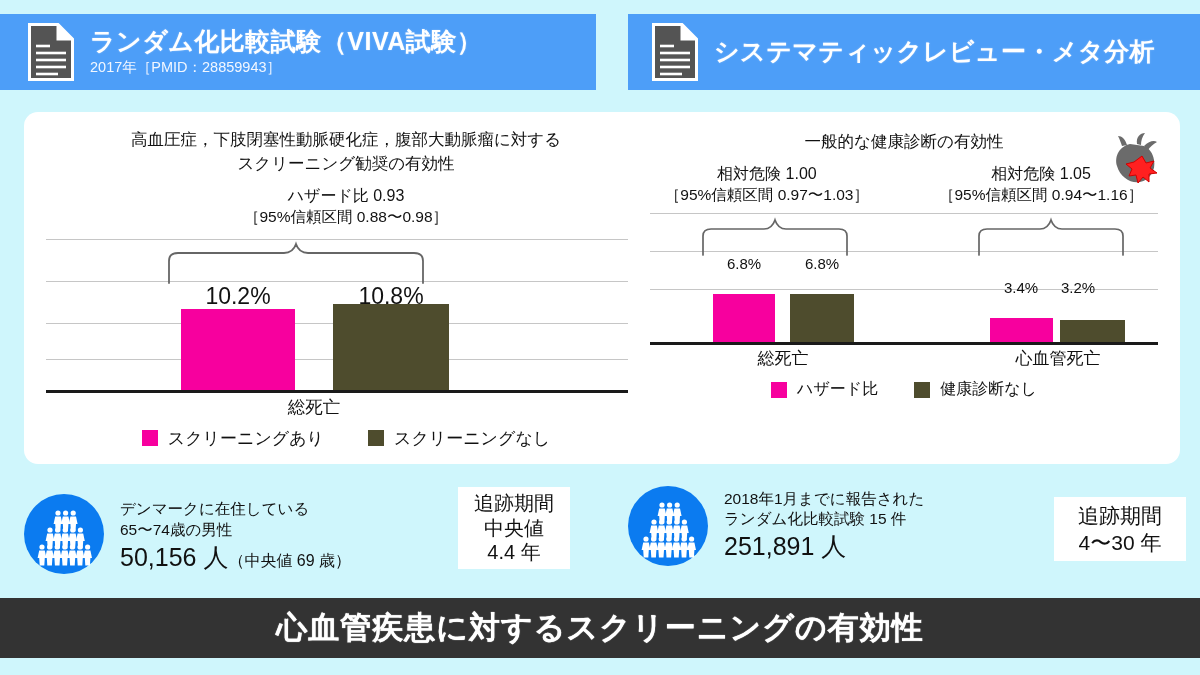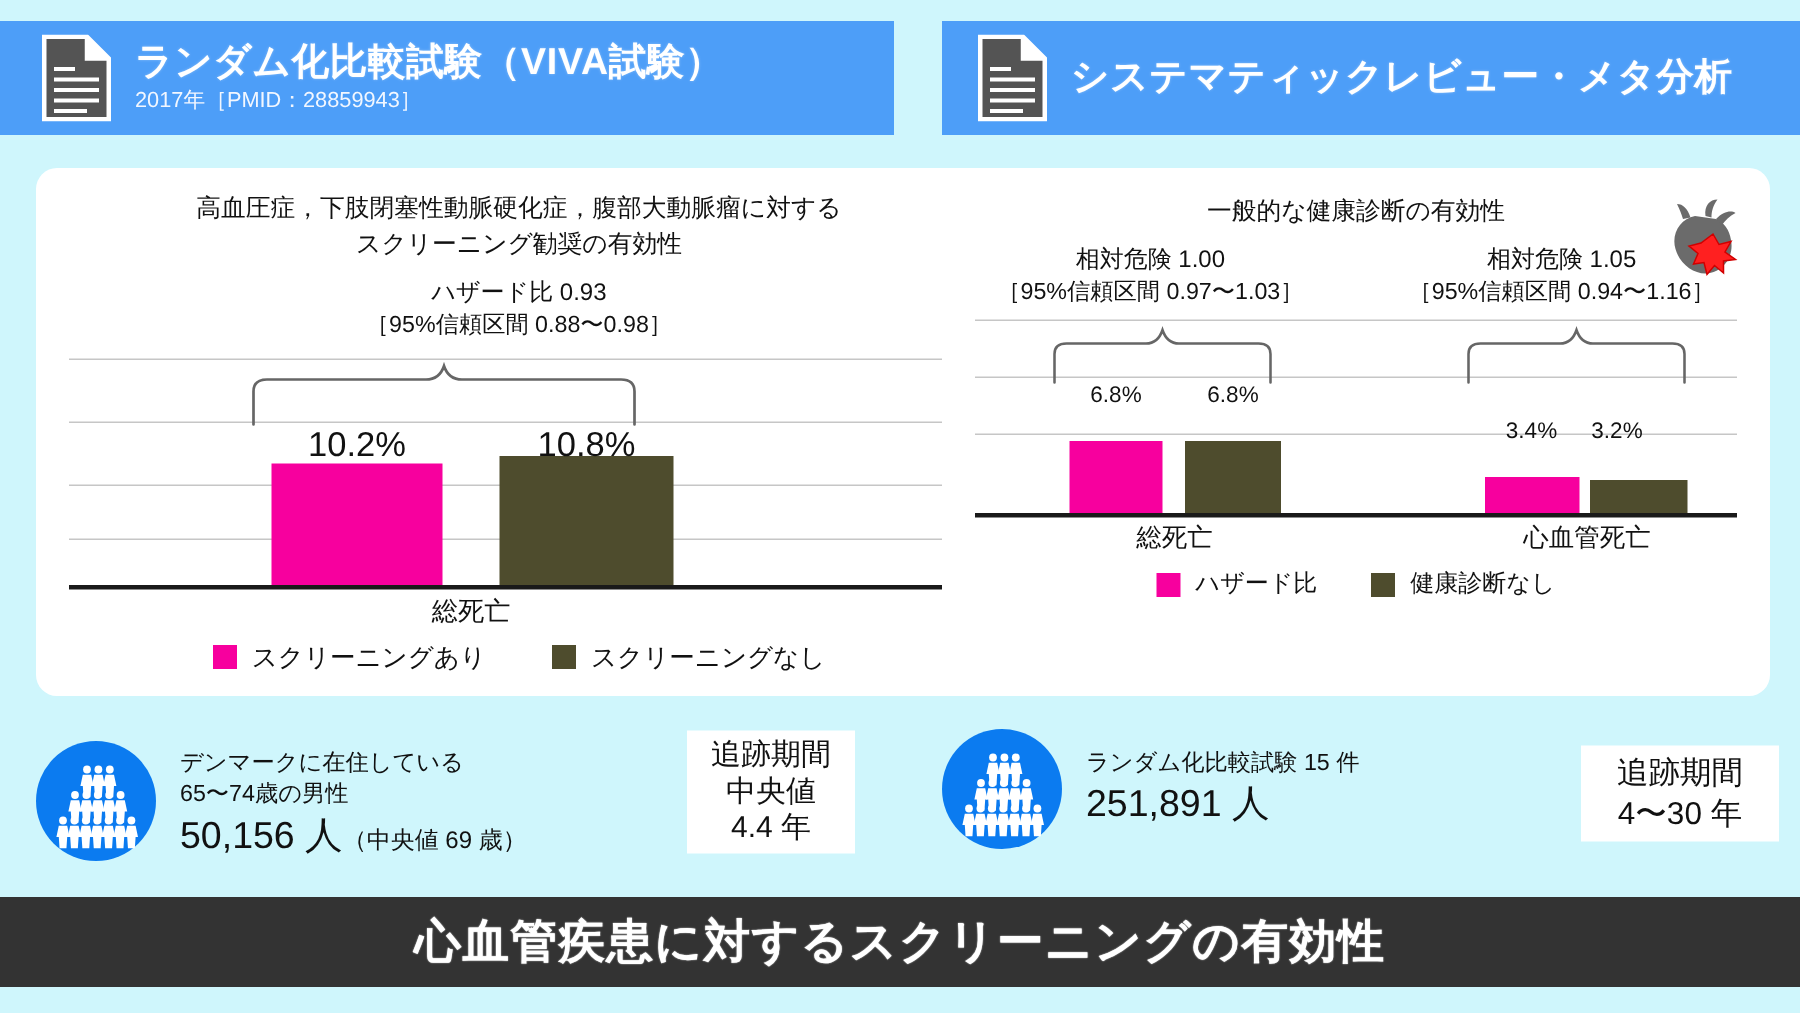--- a/index.html
+++ b/index.html
@@ -454,20 +454,21 @@
               </g>
             <g transform="translate(45.6,0)">
                 <circle cx="3" cy="3" r="2.6"></circle>
                 <path d="M0.2 6.5h5.6l1.6 7.5h-1.6l-.5 7.5h-4.6l-.5-7.5h-1.6z"></path>
               </g>
           </g>
         </g>
       </svg>
     </div>
     <div class="info-text">
+      <div class="info-line">2018年1月までに報告された</div>
       <div class="info-line">ランダム化比較試験 15 件</div>
       <div class="info-big">
         <span>251,891 人</span><span class="small"></span>
       </div>
     </div>
   </div>
 
   <div class="followup right">
     <div class="fu-line">追跡期間</div>
     <div class="fu-line">4〜30 年</div>

